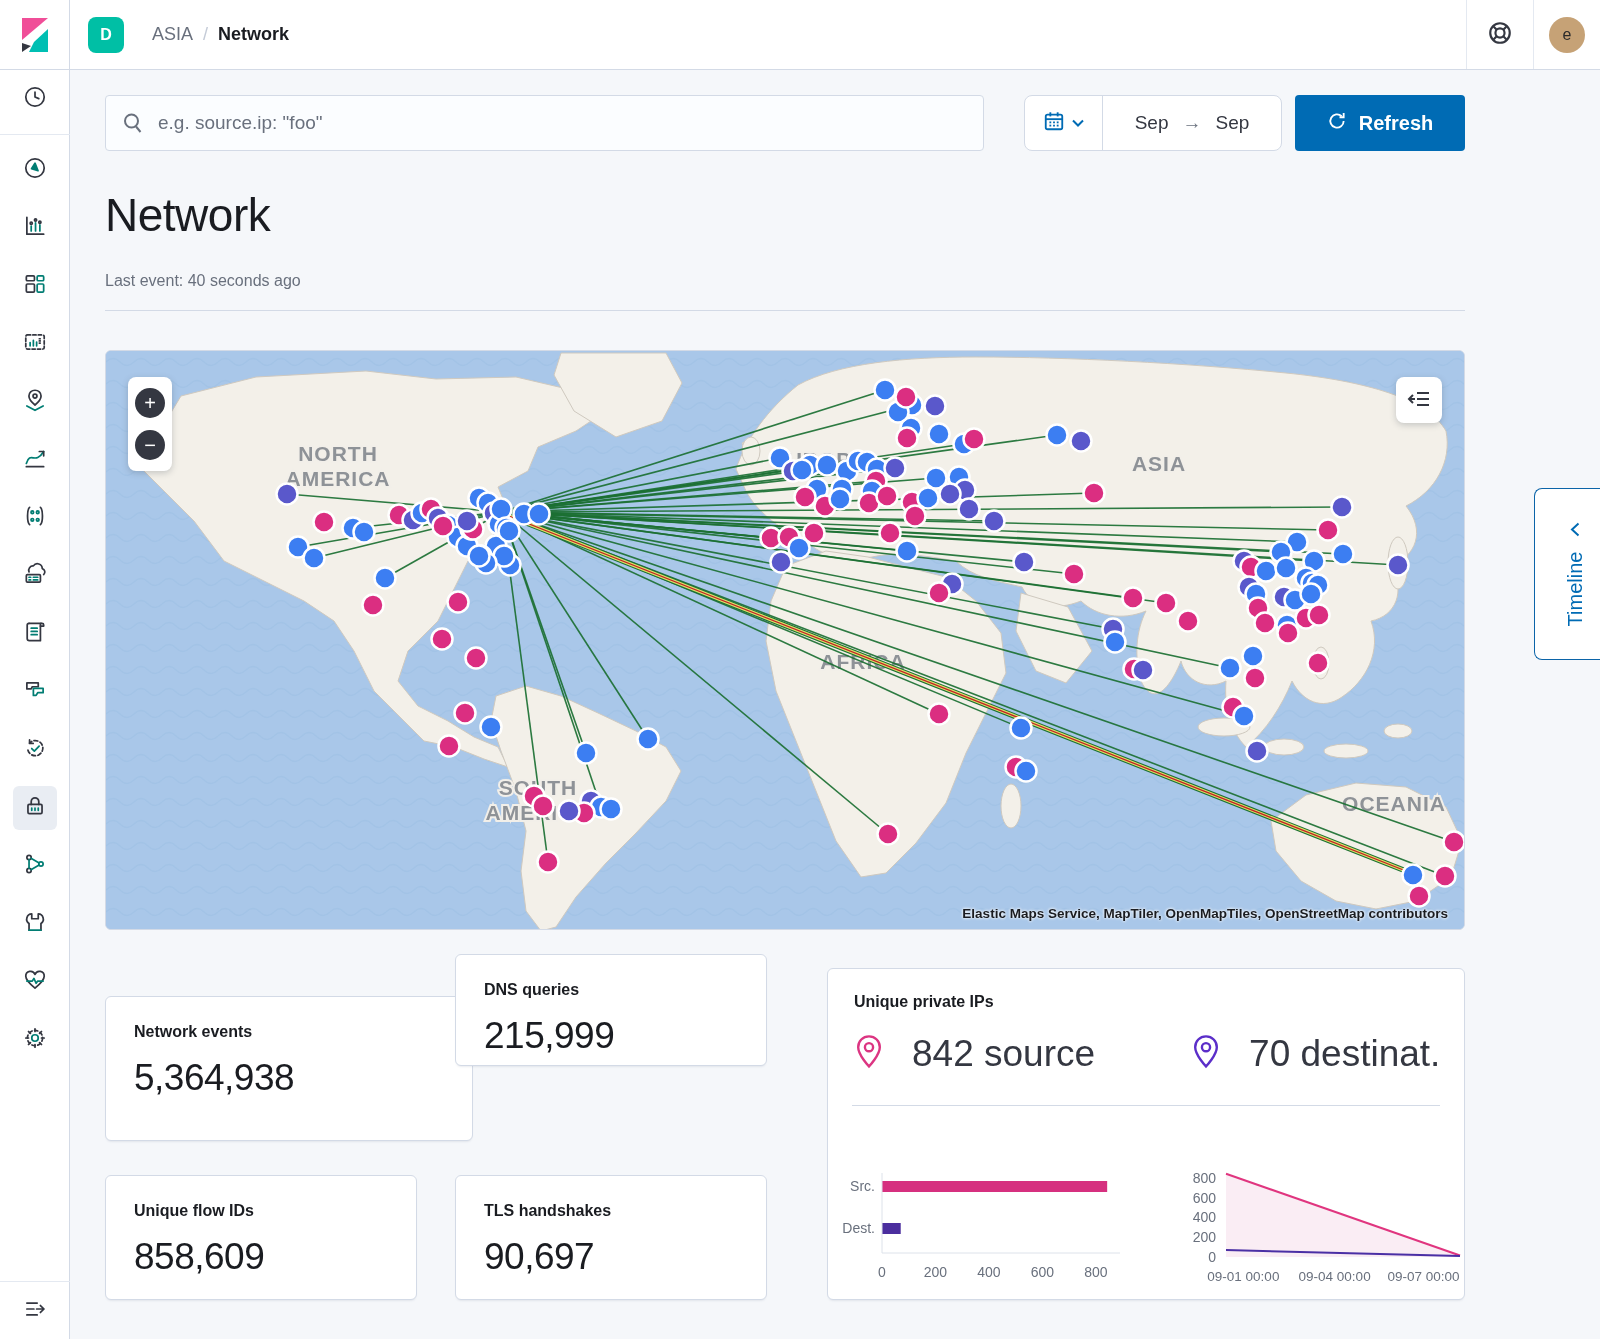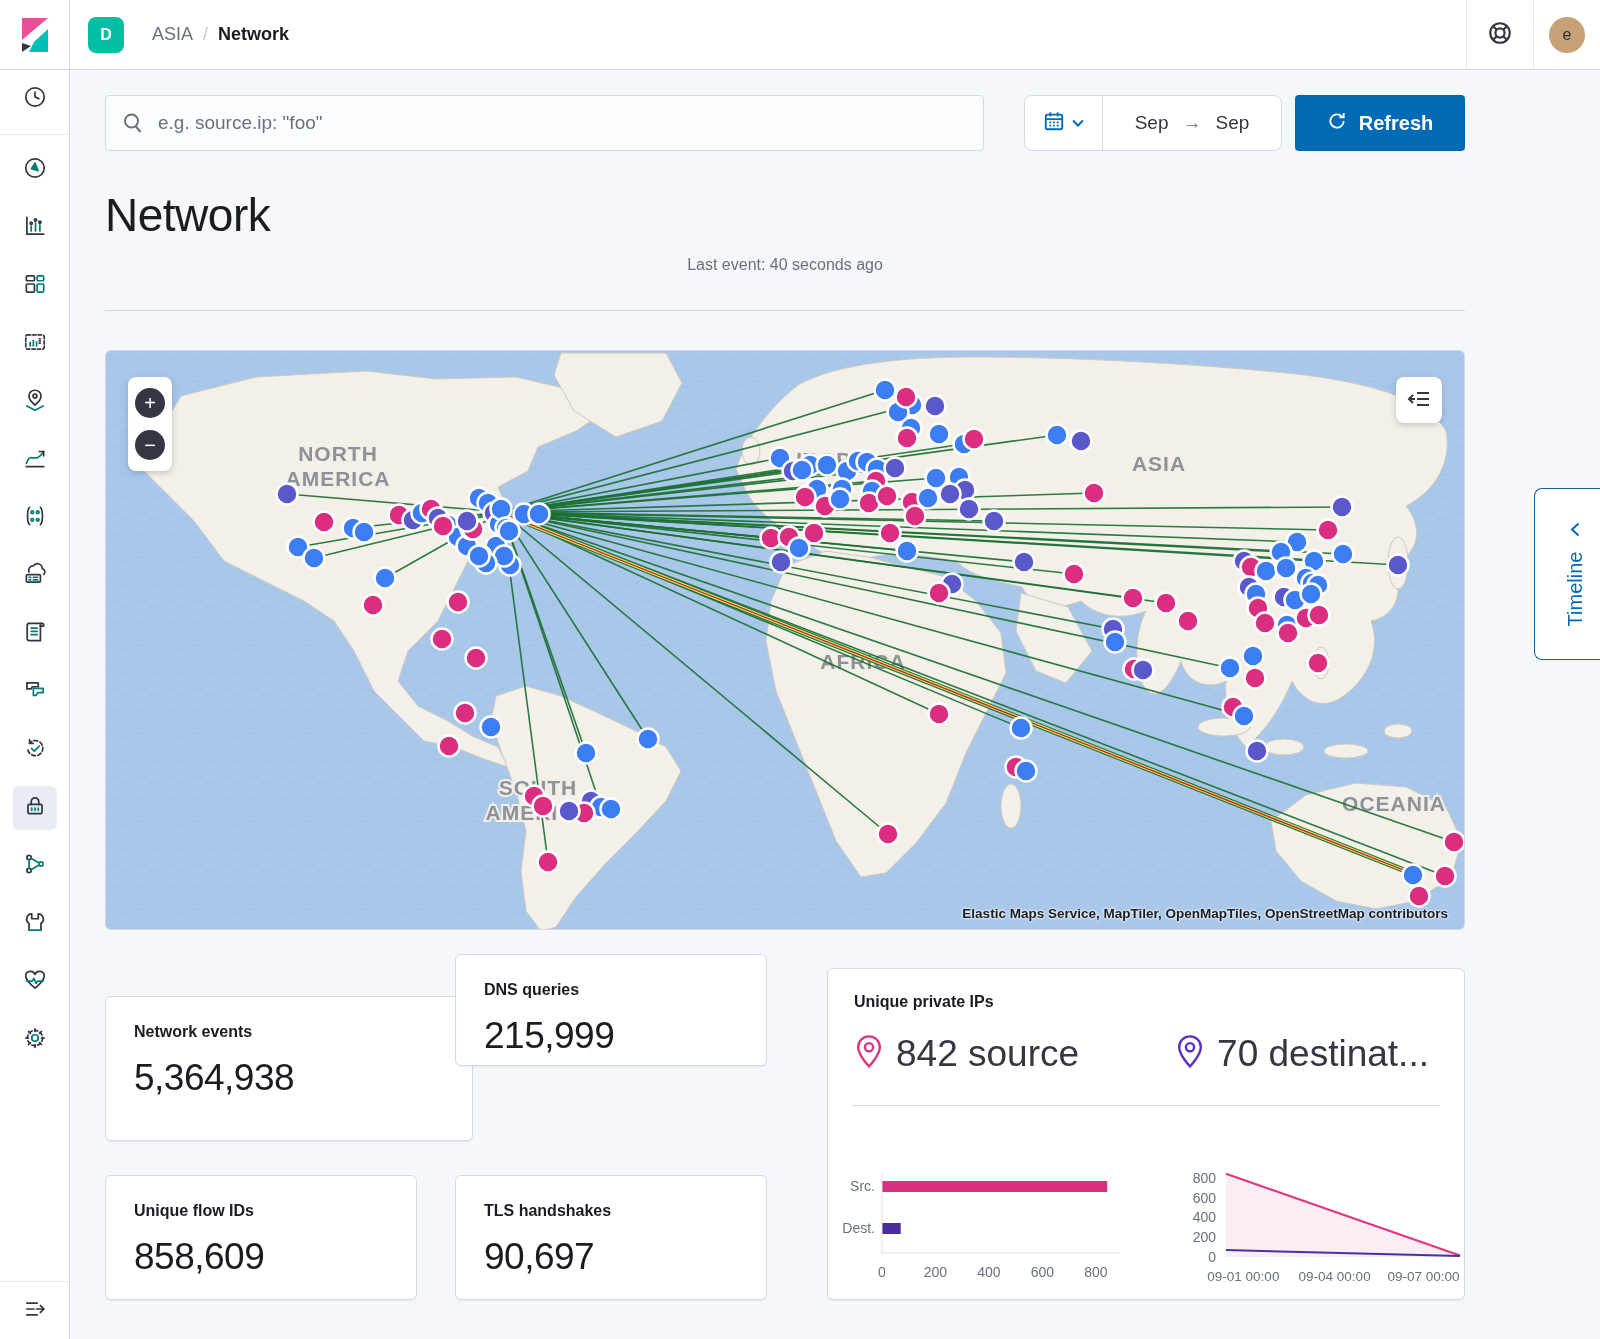--- a/index.html
+++ b/index.html
@@ -46,21 +46,21 @@
     border-right:1px solid #d3dae6; cursor:pointer; }
   .dp-range { flex:1; display:flex; align-items:center; justify-content:center; gap:14px; font-size:19px; color:#343741; cursor:pointer; }
   .dp-arrow { color:#69707d; }
   .refresh-btn { width:170px; margin-left:13px; height:56px; background:#006bb4; border:none; border-radius:4px;
     color:#fff; font-size:20px; font-weight:600; display:flex; align-items:center; justify-content:center; gap:12px;
     cursor:pointer; font-family:"Liberation Sans",sans-serif; }
 
   
   .page-head { position:absolute; left:105px; top:188px; width:1360px; }
   .page-title { font-size:46px; font-weight:400; color:#1a1c21; letter-spacing:-0.5px; }
-  .page-sub { margin-top:14px; font-size:16px; color:#69707d;text-align:center; }
+  .page-sub { margin-top:30px; font-size:16px; color:#69707d; }
   .head-divider { position:absolute; left:105px; top:310px; width:1360px; height:1px; background:#d3dae6; }
 
   
   .map-panel { position:absolute; left:105px; top:350px; width:1360px; height:580px; border-radius:6px;
     overflow:hidden; background:#a9c7e9; border:1px solid #d3dae6; }
   .map-zoomctl { position:absolute; left:22px; top:26px; width:44px; height:94px; background:#fff; border-radius:8px;
     box-shadow:0 2px 6px rgba(60,70,85,.25); display:flex; flex-direction:column; align-items:center; justify-content:space-evenly; }
   .zoom-btn { width:30px; height:30px; border-radius:50%; background:#343741; color:#fff; border:none; font-size:20px;
     line-height:1; cursor:pointer; display:flex; align-items:center; justify-content:center; }
   .map-legendbtn { position:absolute; right:22px; top:26px; width:46px; height:46px; background:#fff; border-radius:8px;
@@ -79,21 +79,21 @@
   .card { position:absolute; background:#fff; border:1px solid #d3dae6; border-radius:6px;
     box-shadow:0 2px 2px -1px rgba(152,162,179,.2); padding:26px 28px; }
   .card-title { font-size:16px; font-weight:bold; color:#1a1c21; }
   .card-value { font-size:37px; font-weight:300; color:#1a1c21; margin-top:16px; letter-spacing:-0.5px; }
   #card-ne  { left:105px; top:996px; width:368px; height:145px; }
   #card-dns { left:455px; top:954px; width:312px; height:112px; }
   #card-flow{ left:105px; top:1175px; width:312px; height:125px; }
   #card-tls { left:455px; top:1175px; width:312px; height:125px; }
   #card-ips { left:827px; top:968px; width:638px; height:332px; padding:24px 26px; }
   .ips-row { display:flex; align-items:center; margin-top:22px; }
-  .ips-group { display:flex; align-items:center; gap:12px; }
+  .ips-group { display:flex; align-items:center; gap:28px; }
   .ips-group.dest { margin-left:96px; min-width:0; }
   .ips-value { font-size:37px; font-weight:300; color:#343741; white-space:nowrap; overflow:hidden; }
   .ips-divider { height:1px; background:#d3dae6; margin:30px -2px 0; }
   .minichart { position:absolute; }
   #bar-chart  { left:8px;  top:196px; }
   #area-chart { left:348px; top:196px; }
 </style>
 </head>
 <body>
 

